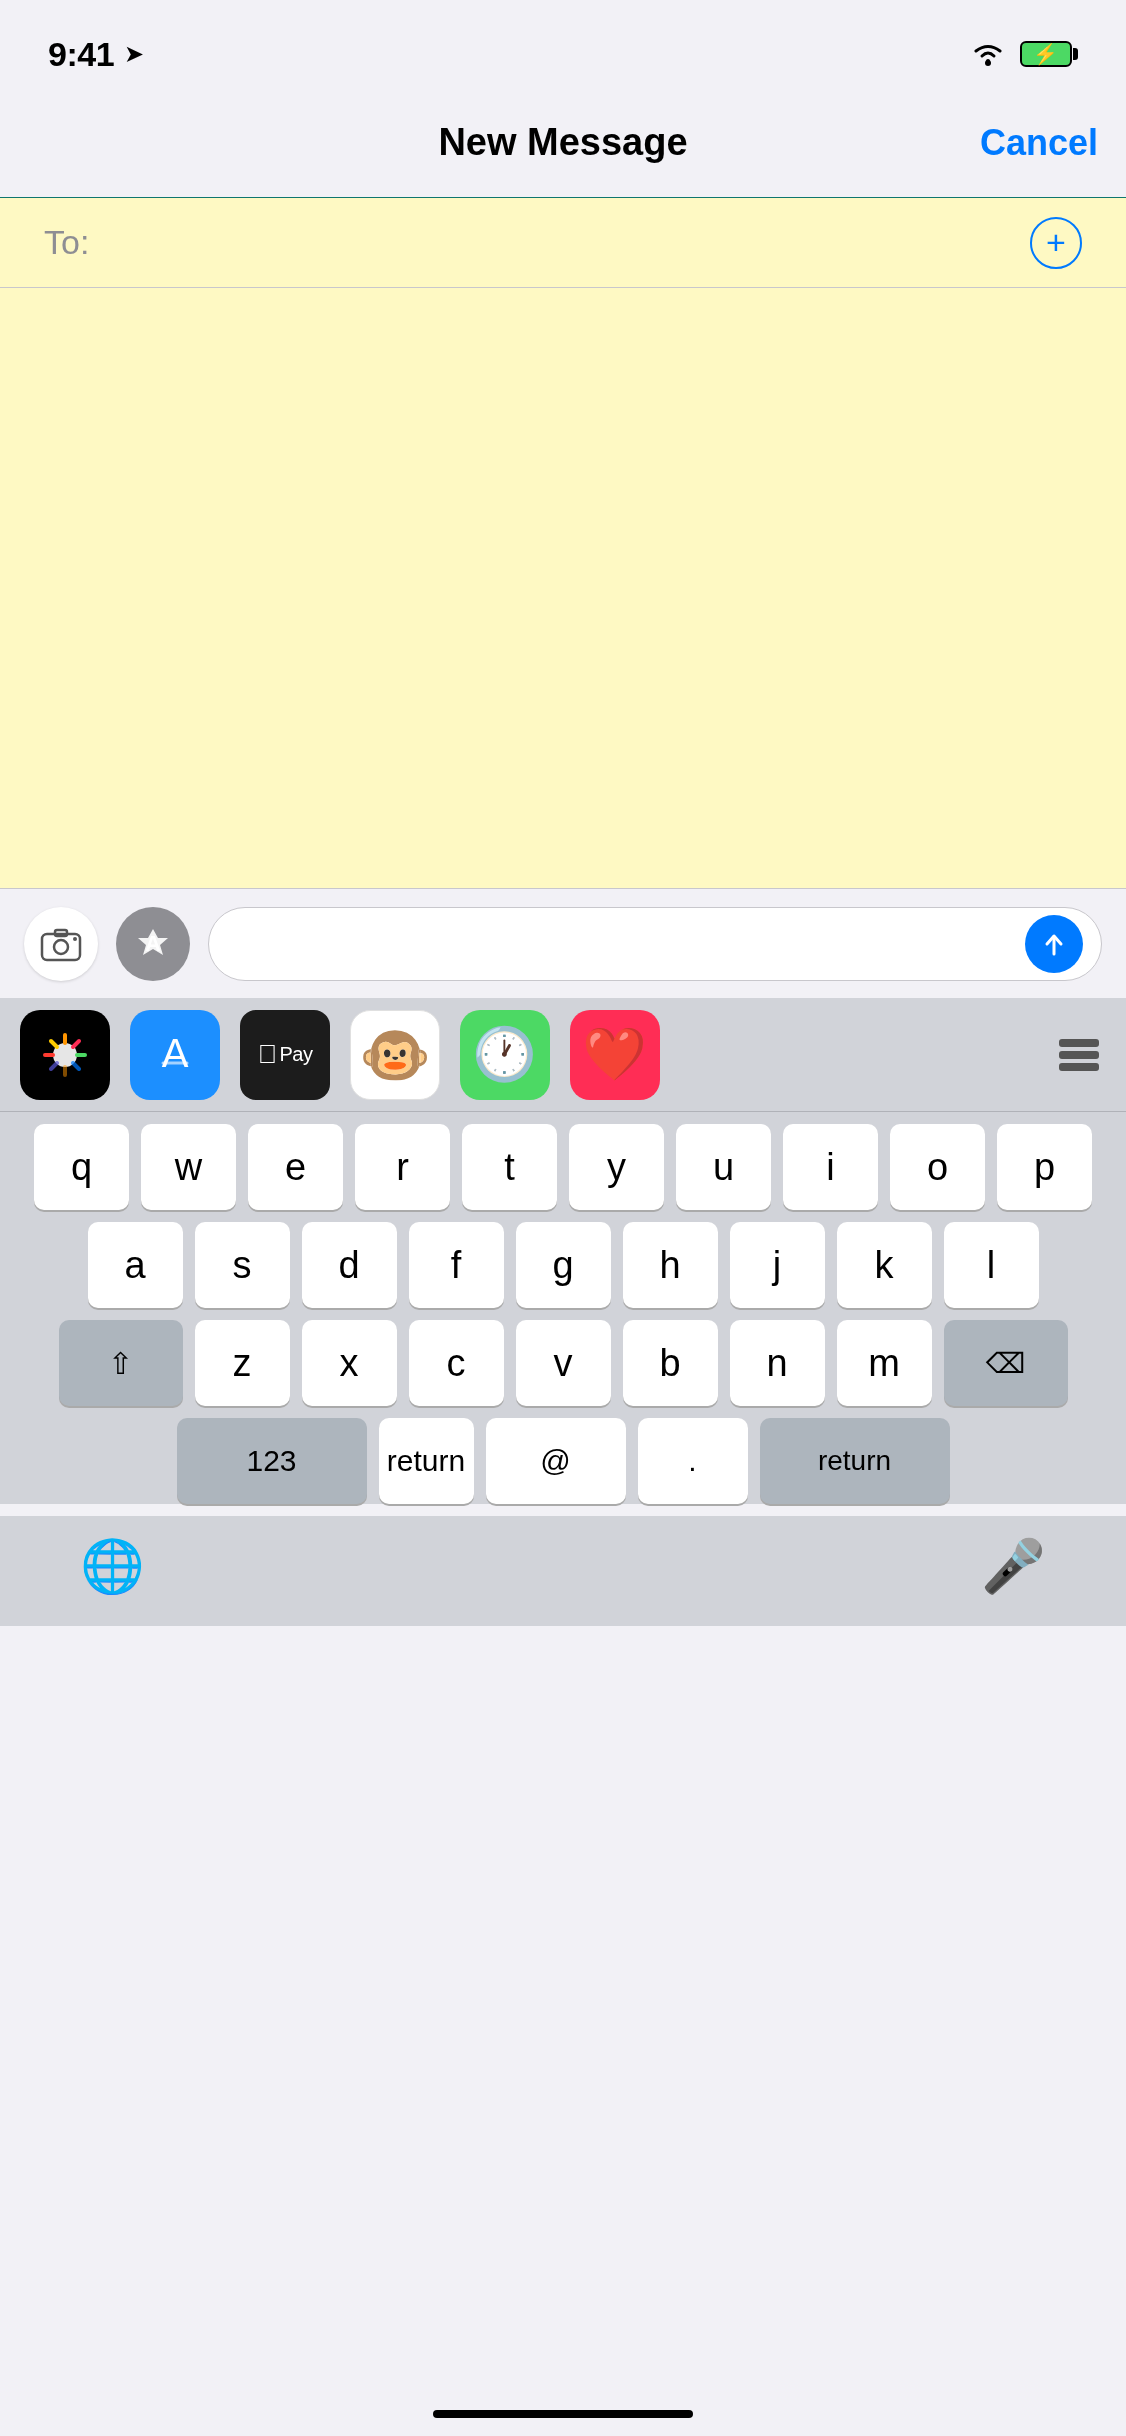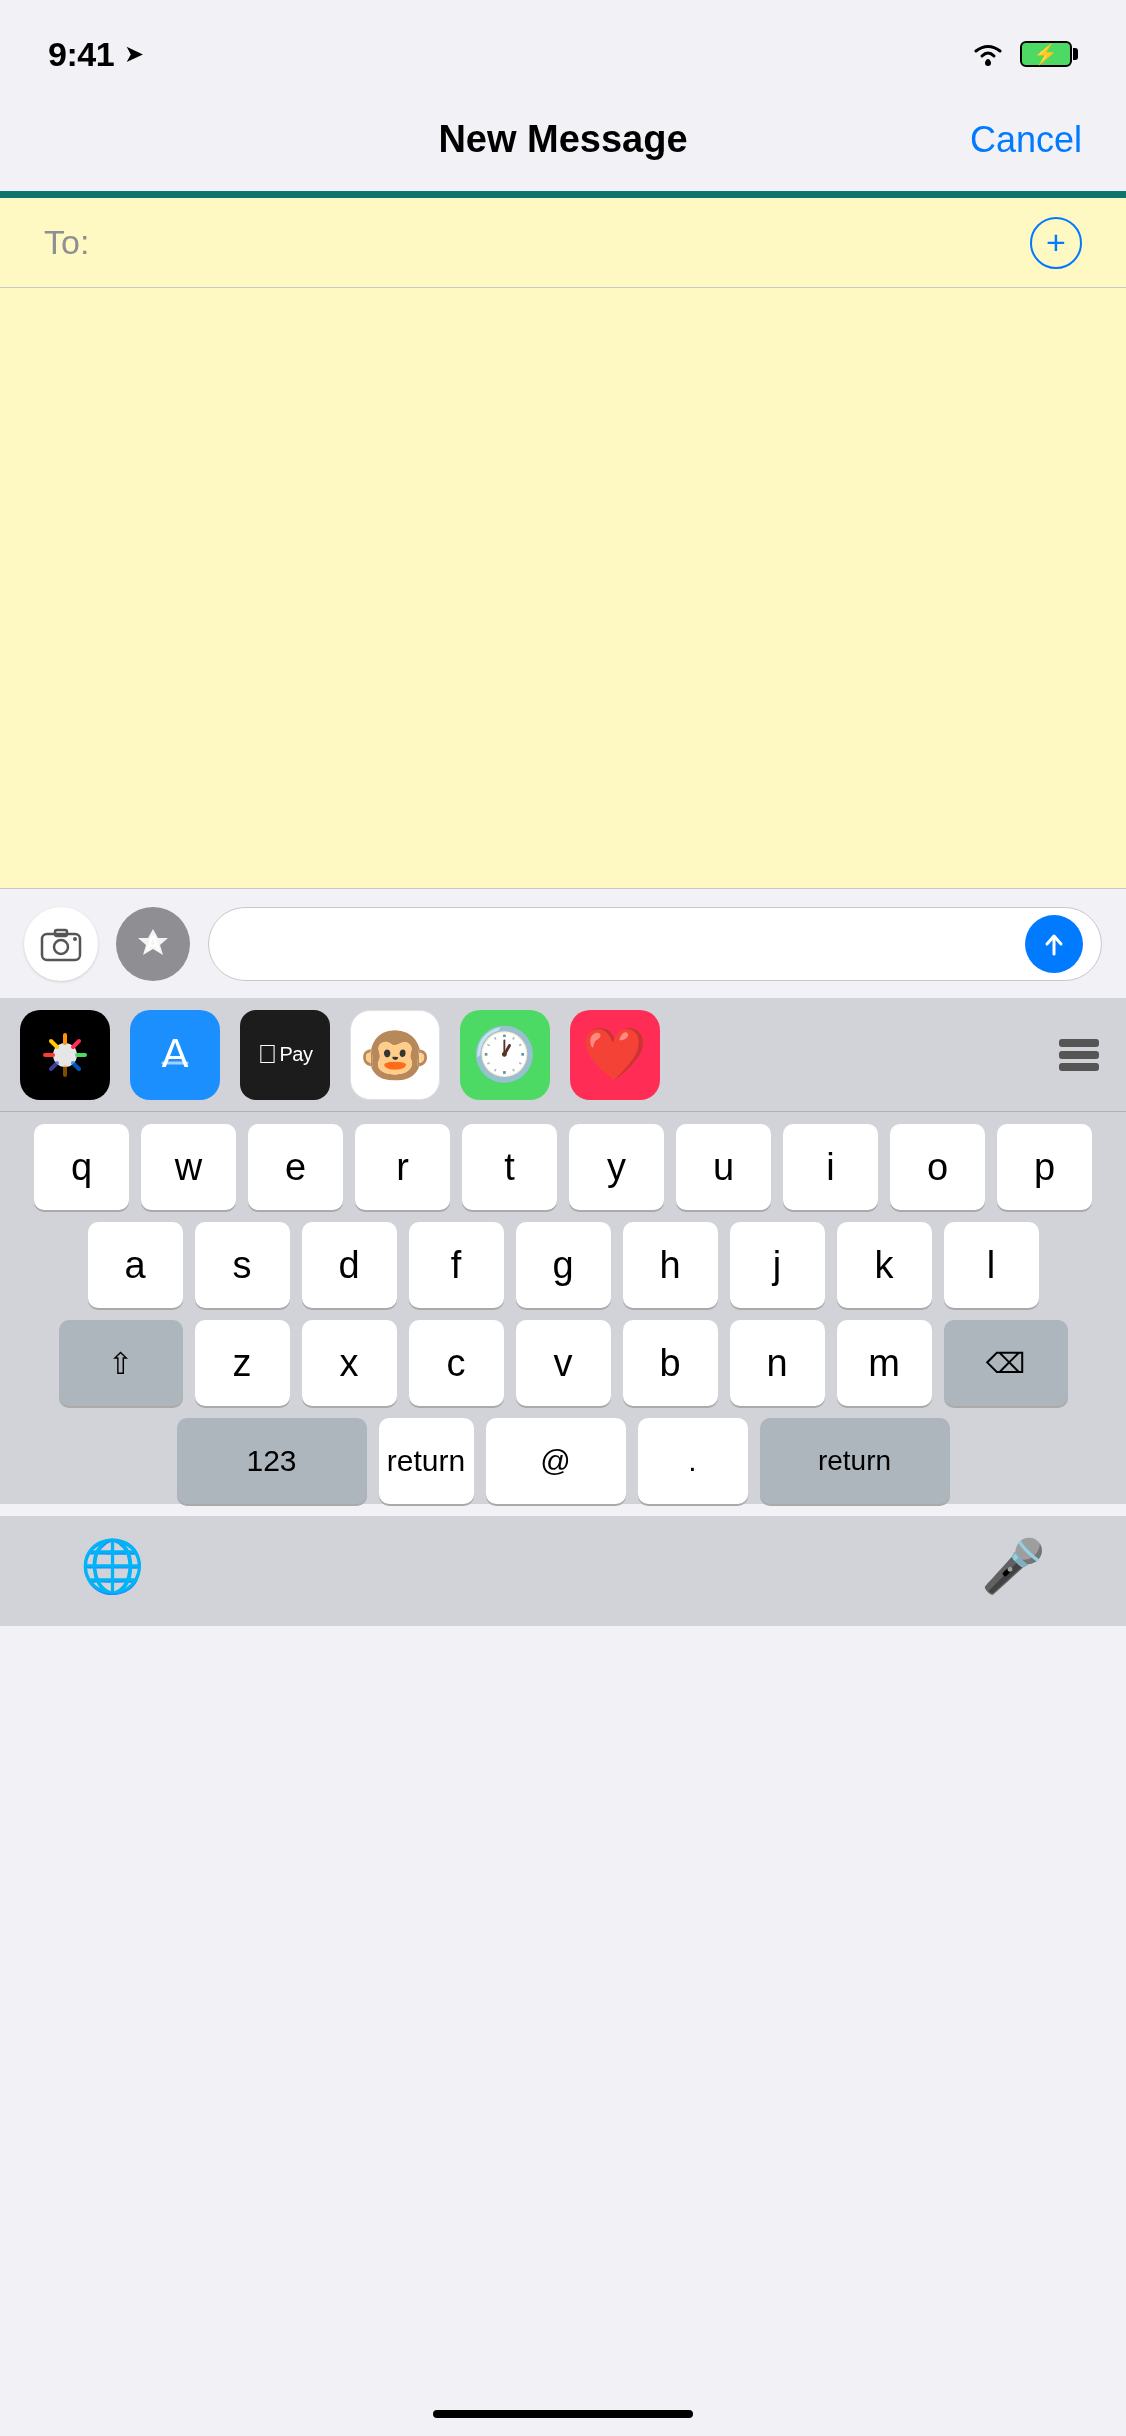--- a/index.html
+++ b/index.html
@@ -43,33 +43,33 @@
 
     
     .nav-header {
       width: 100%;
       height: 110px;
       background: #f2f1f6;
       display: flex;
       align-items: center;
       justify-content: center;
       position: relative;
-      border-bottom: 7px solid #0f766e;
+      border-bottom: 1px solid #0f766e;
     }
     .nav-title {
       font-size: 38px;
       font-weight: 600;
       color: #000;
     }
     .nav-cancel {
       position: absolute;
-      right: 44px;
+      right: 28px;
       font-size: 36px;
       color: #007aff;
-      font-weight: 400;
+      font-weight: 700;
       cursor: pointer;
     }
 
     
     .to-field {
       width: 100%;
       height: 90px;
       background: #fff;
       display: flex;
       align-items: center;

